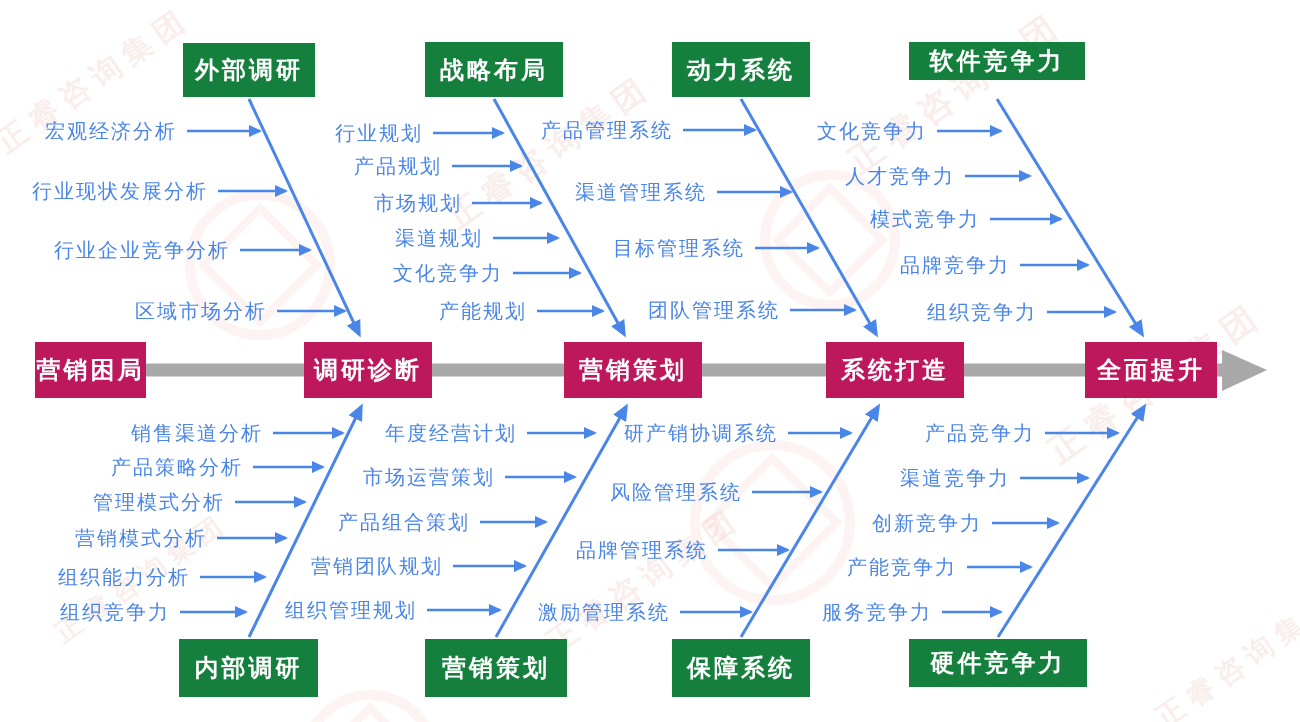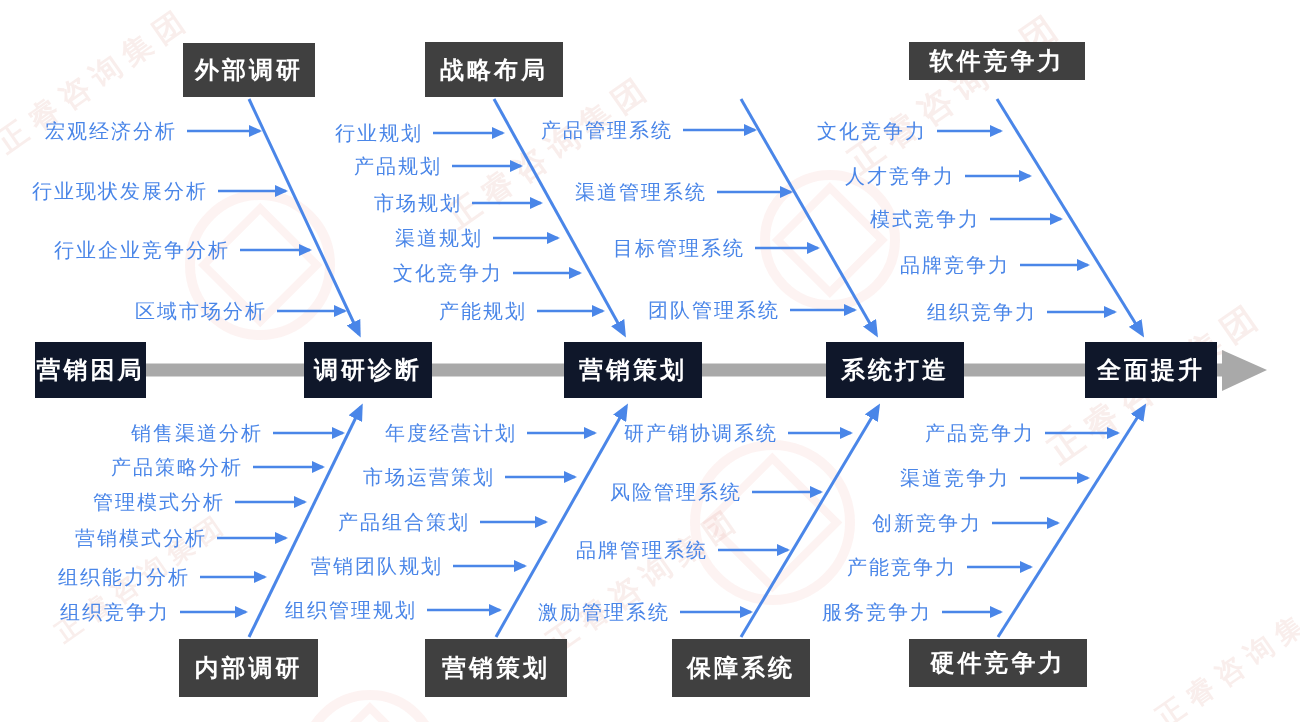--- a/index.html
+++ b/index.html
@@ -6,26 +6,26 @@
   .canvas{
     position:relative;width:1300px;height:722px;background:#ffffff;
     overflow:hidden;font-family:"Liberation Sans", sans-serif;
   }
   svg.connectors{position:absolute;left:0;top:0;z-index:1;}
   .item{
     position:absolute;z-index:3;white-space:nowrap;
     font-size:20px;line-height:28px;color:#4a86e8;letter-spacing:2px;
   }
   .cat{
-    position:absolute;z-index:4;background:#404040;color:#ffffff;
+    position:absolute;z-index:4;background:#15803d;color:#ffffff;
     font-weight:bold;font-size:24px;letter-spacing:3px;
     display:flex;align-items:center;justify-content:center;
   }
   .stage{
-    position:absolute;z-index:4;background:#0f172a;color:#ffffff;
+    position:absolute;z-index:4;background:#be185d;color:#ffffff;
     font-weight:bold;font-size:24px;letter-spacing:3px;
     display:flex;align-items:center;justify-content:center;
   }
   .wm{
     position:absolute;z-index:0;color:rgba(205,125,112,0.13);font-weight:bold;
     white-space:nowrap;transform:rotate(-35deg);letter-spacing:8px;
   }
   .wm-logo{
     position:absolute;z-index:0;border-radius:50%;
     border:10px solid rgba(235,150,138,0.11);
@@ -123,20 +123,21 @@
       <line x1="1045" y1="433" x2="1118" y2="433" marker-end="url(#arr)"></line>
       <line x1="1020" y1="478" x2="1088" y2="478" marker-end="url(#arr)"></line>
       <line x1="992" y1="523" x2="1058" y2="523" marker-end="url(#arr)"></line>
       <line x1="967" y1="567" x2="1031" y2="567" marker-end="url(#arr)"></line>
       <line x1="942" y1="612" x2="1001" y2="612" marker-end="url(#arr)"></line>
     </g>
   </svg>
 
   <div class="cat" style="left:183px;top:43px;width:132px;height:54px;">外部调研</div>
   <div class="cat" style="left:425px;top:42px;width:138px;height:55px;">战略布局</div>
+  <div class="cat" style="left:672px;top:42px;width:138px;height:55px;">动力系统</div>
   <div class="cat" style="left:909px;top:42px;width:176px;height:38px;">软件竞争力</div>
 
   <div class="cat" style="left:179px;top:639px;width:139px;height:58px;">内部调研</div>
   <div class="cat" style="left:425px;top:639px;width:142px;height:58px;">营销策划</div>
   <div class="cat" style="left:672px;top:639px;width:138px;height:58px;">保障系统</div>
   <div class="cat" style="left:909px;top:639px;width:178px;height:48px;">硬件竞争力</div>
 
   <div class="stage" style="left:35px;top:342px;width:111px;height:56px;">营销困局</div>
   <div class="stage" style="left:304px;top:342px;width:128px;height:56px;">调研诊断</div>
   <div class="stage" style="left:564px;top:342px;width:138px;height:56px;">营销策划</div>

